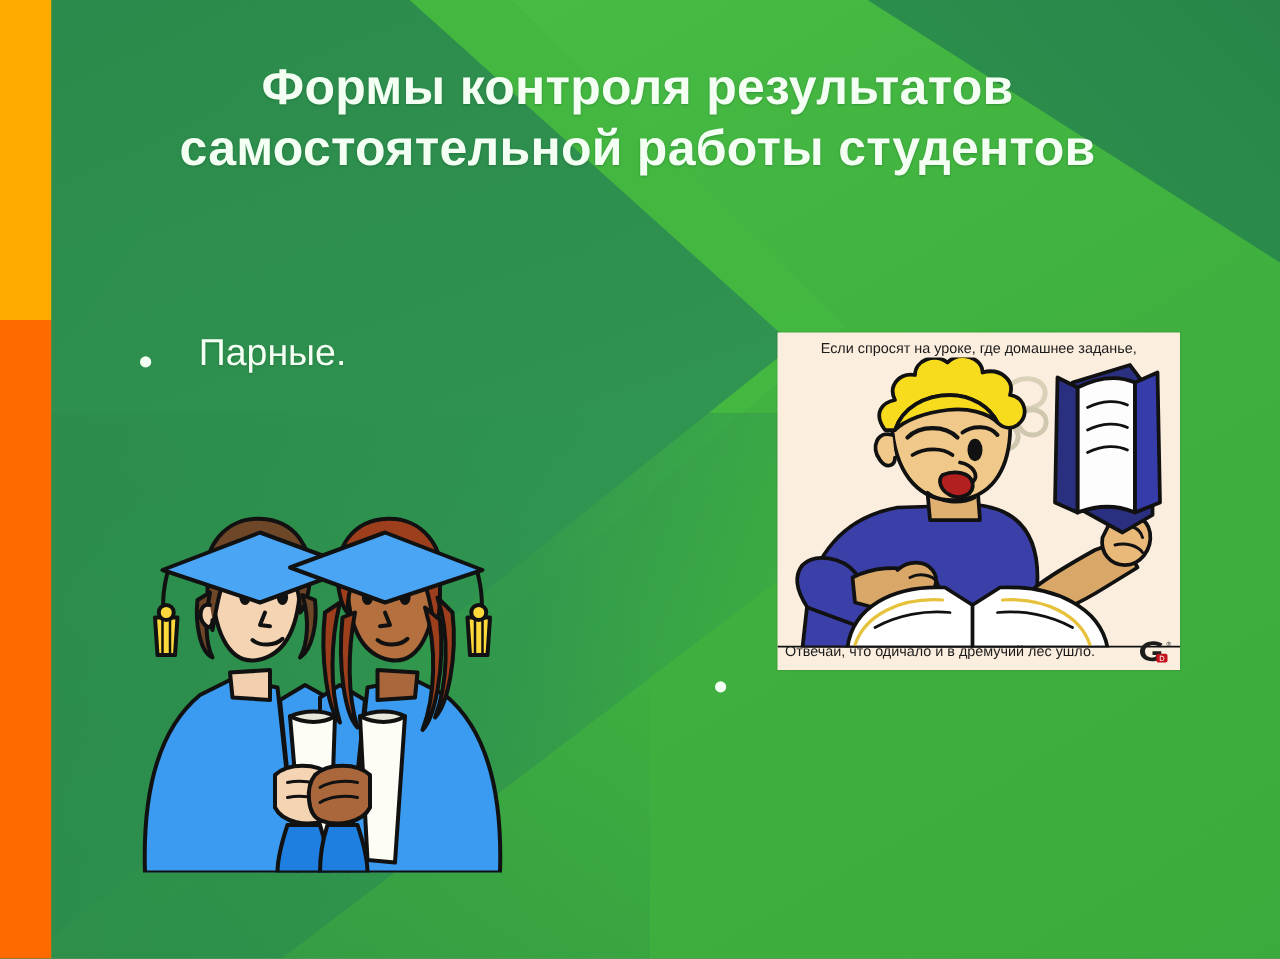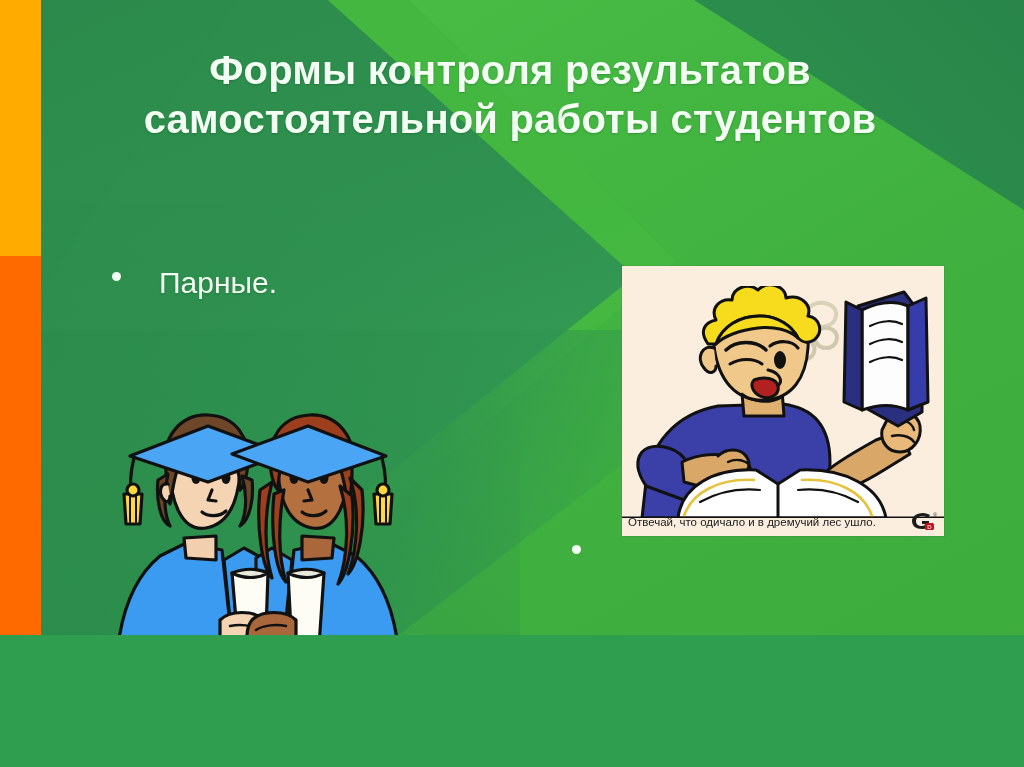--- a/index.html
+++ b/index.html
@@ -5,21 +5,21 @@
 <style>
   * { margin:0; padding:0; box-sizing:border-box; }
   html,body{
     width:1024px; height:767px; overflow:hidden;
     background:#2f9e4f;
     font-family:"Liberation Sans", sans-serif;
   }
 
   .slide{
     position:relative;
-    width:1024px; height:635px;
+    width:1024px; height:767px;
     overflow:hidden;
     background:#ec4899;
   }
 
   
   .bg-base{
     position:absolute; inset:0;
     background:linear-gradient(160deg,#2b8b4a 0%,#2f9150 38%,#35a155 72%,#3cb04f 100%);
   }
   
@@ -84,21 +84,21 @@
     line-height:49px;
     letter-spacing:.2px;
     text-shadow:0 1px 2px rgba(0,60,20,.28);
   }
 
   
   .bullet{
     position:absolute;
     z-index:10;
     display:flex;
-    align-items:center;
+    align-items:flex-end;
     color:#f4fff4;
     font-size:30px;
     line-height:36px;
     text-shadow:0 1px 2px rgba(0,60,20,.25);
   }
   .bullet .dot{
     display:inline-block;
     width:9px; height:9px;
     border-radius:50%;
     background:#f4fff4;
@@ -243,20 +243,21 @@
         <path d="M174 228 C164 226 152 227 144 232 M174 240 C164 238 152 239 144 244" fill="none" stroke-width="2.4"></path>
 
         <path d="M118 262 C112 280 110 292 110 300 L150 300 C150 288 148 274 144 262 Z" fill="#1f7fe0"></path>
         <path d="M174 262 C180 280 182 292 182 300 L144 300 C144 288 146 274 150 262 Z" fill="#1f7fe0"></path>
       </g>
     </svg>
   </div>
 
   <div class="cartoon">
 
+    <div class="cap cap-top">Если спросят на уроке, где домашнее заданье,</div>
 
     <div class="art">
       <svg viewBox="0 0 322 232" xmlns="http://www.w3.org/2000/svg">
         <g stroke="#111" stroke-width="3" stroke-linejoin="round" stroke-linecap="round">
 
           <path d="M186 22 C198 12 216 18 214 30 C212 42 194 44 188 36" fill="none" stroke="#d9d2b8" stroke-width="4"></path>
           <path d="M196 44 C208 38 218 46 214 56 C210 64 198 64 194 56" fill="none" stroke="#cfc8ae" stroke-width="4"></path>
           <path d="M180 54 C190 52 196 62 190 70 C184 76 176 72 176 66" fill="none" stroke="#cfc8ae" stroke-width="4"></path>
 
           <path d="M20 232 L24 196 C28 160 52 128 96 120 L160 118 C196 122 208 146 208 176 L206 232 Z" fill="#3b3fa8"></path>

